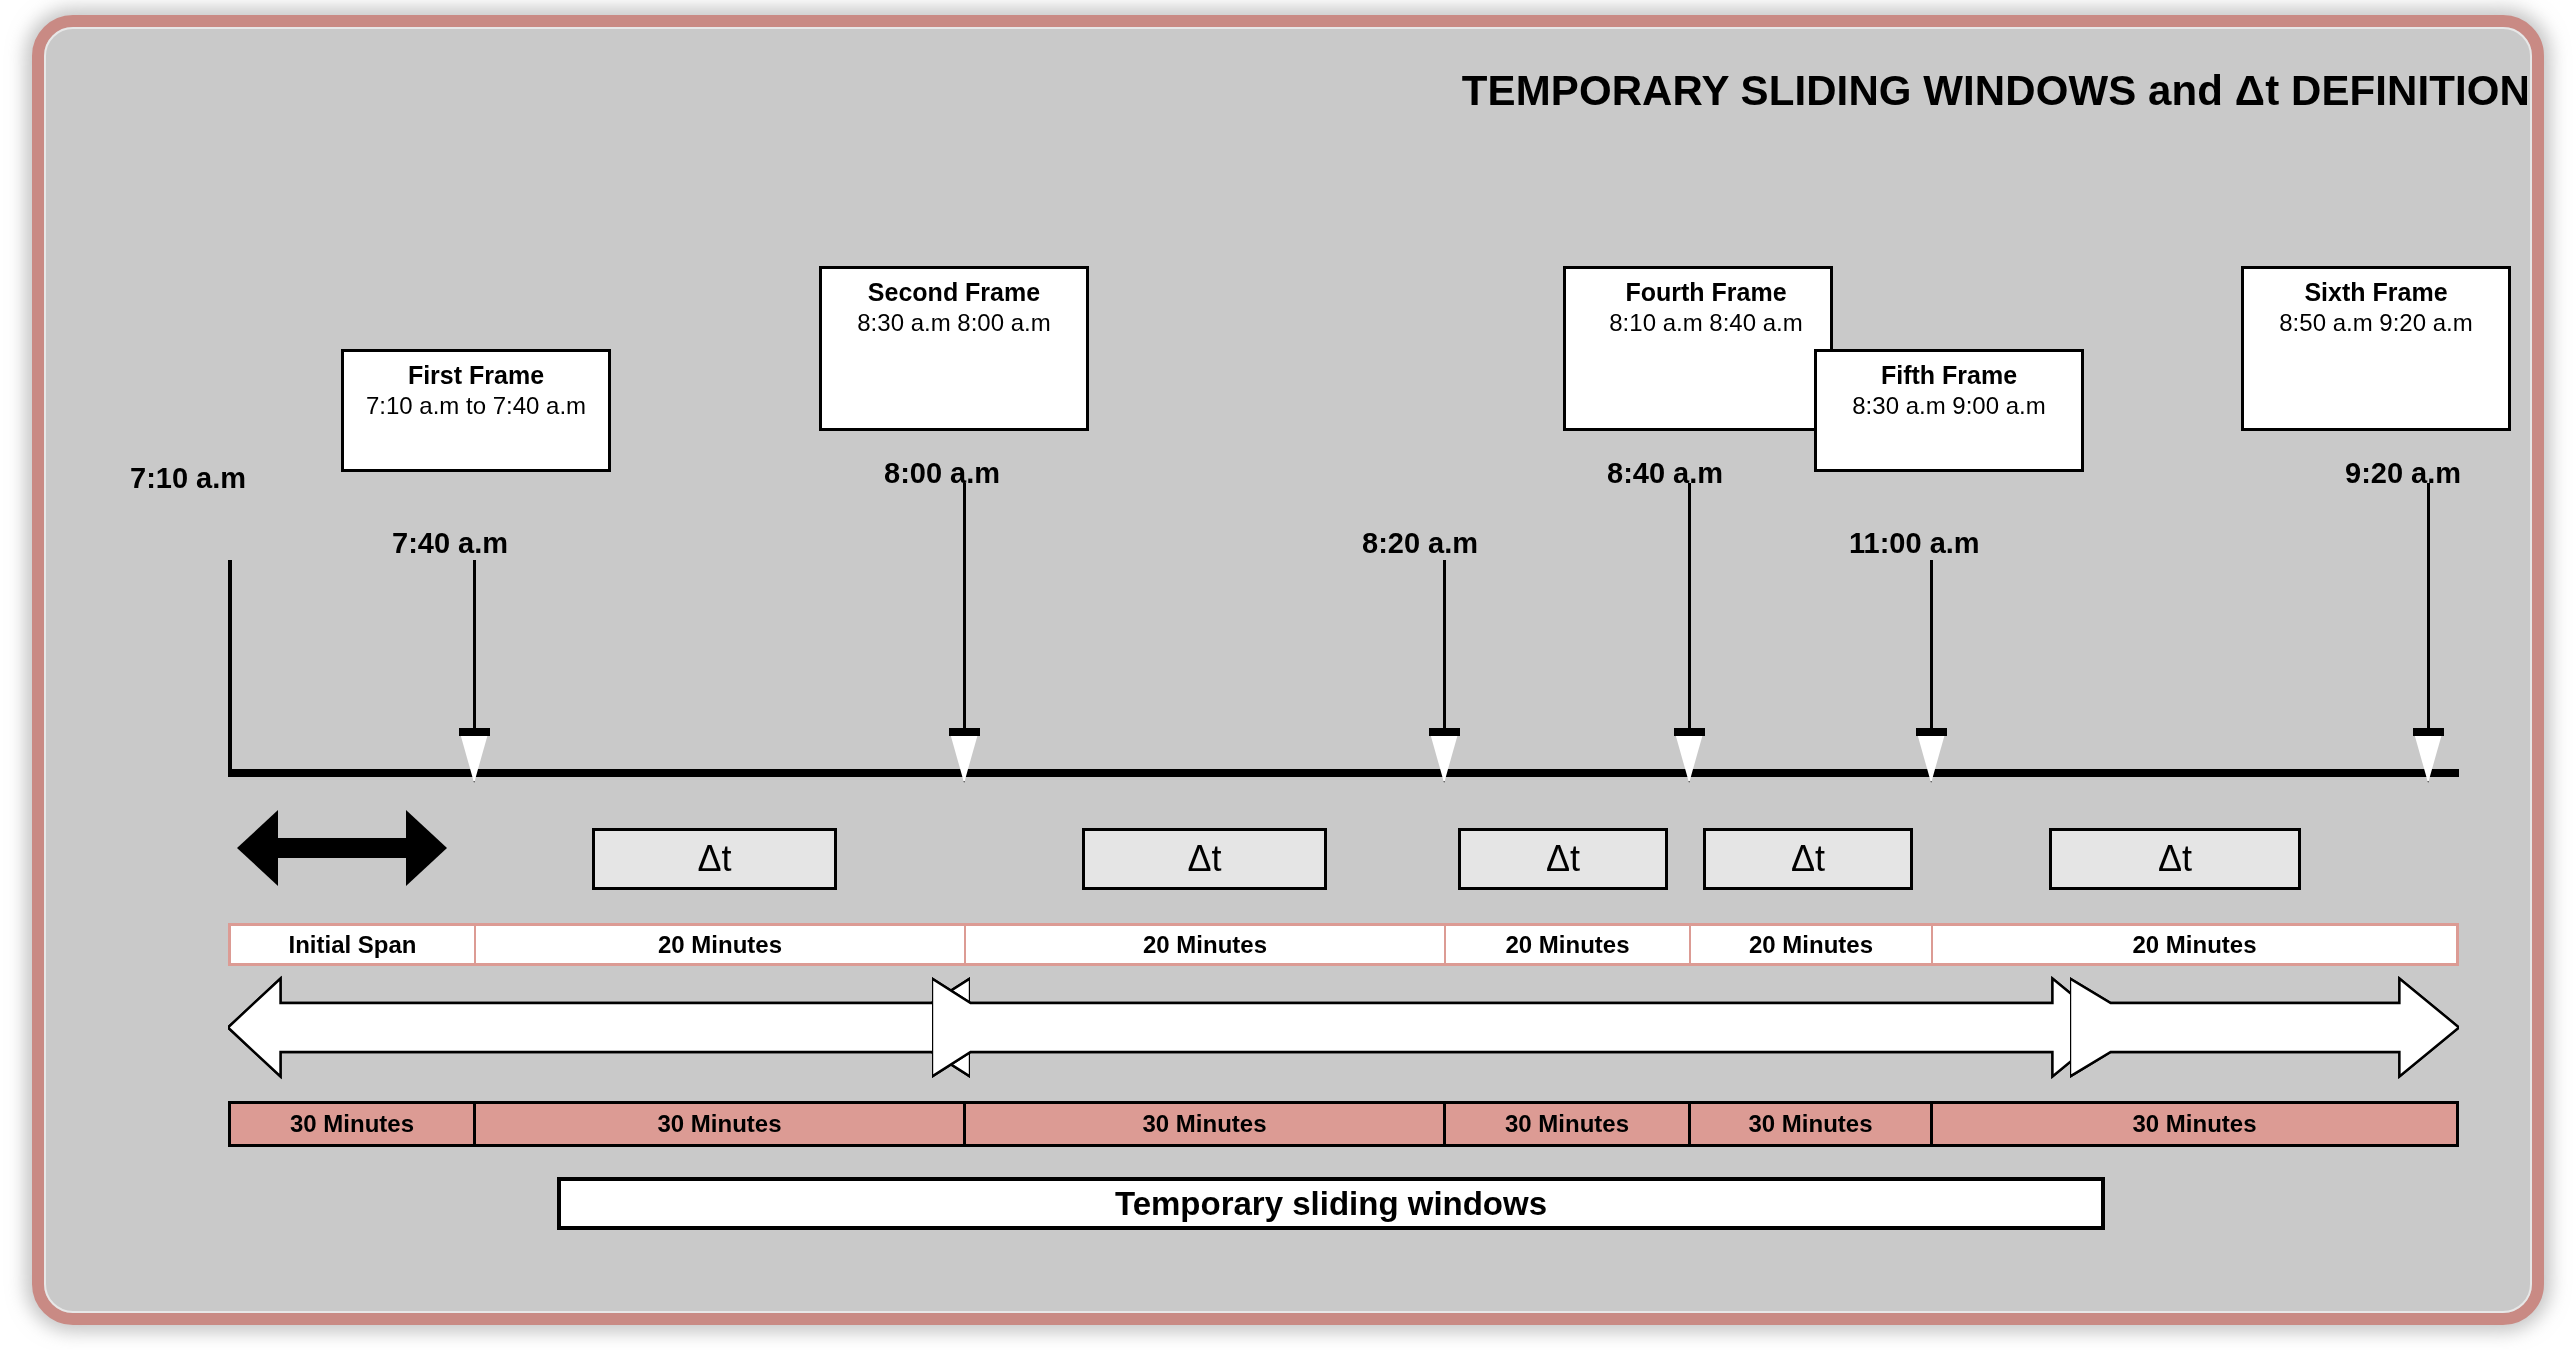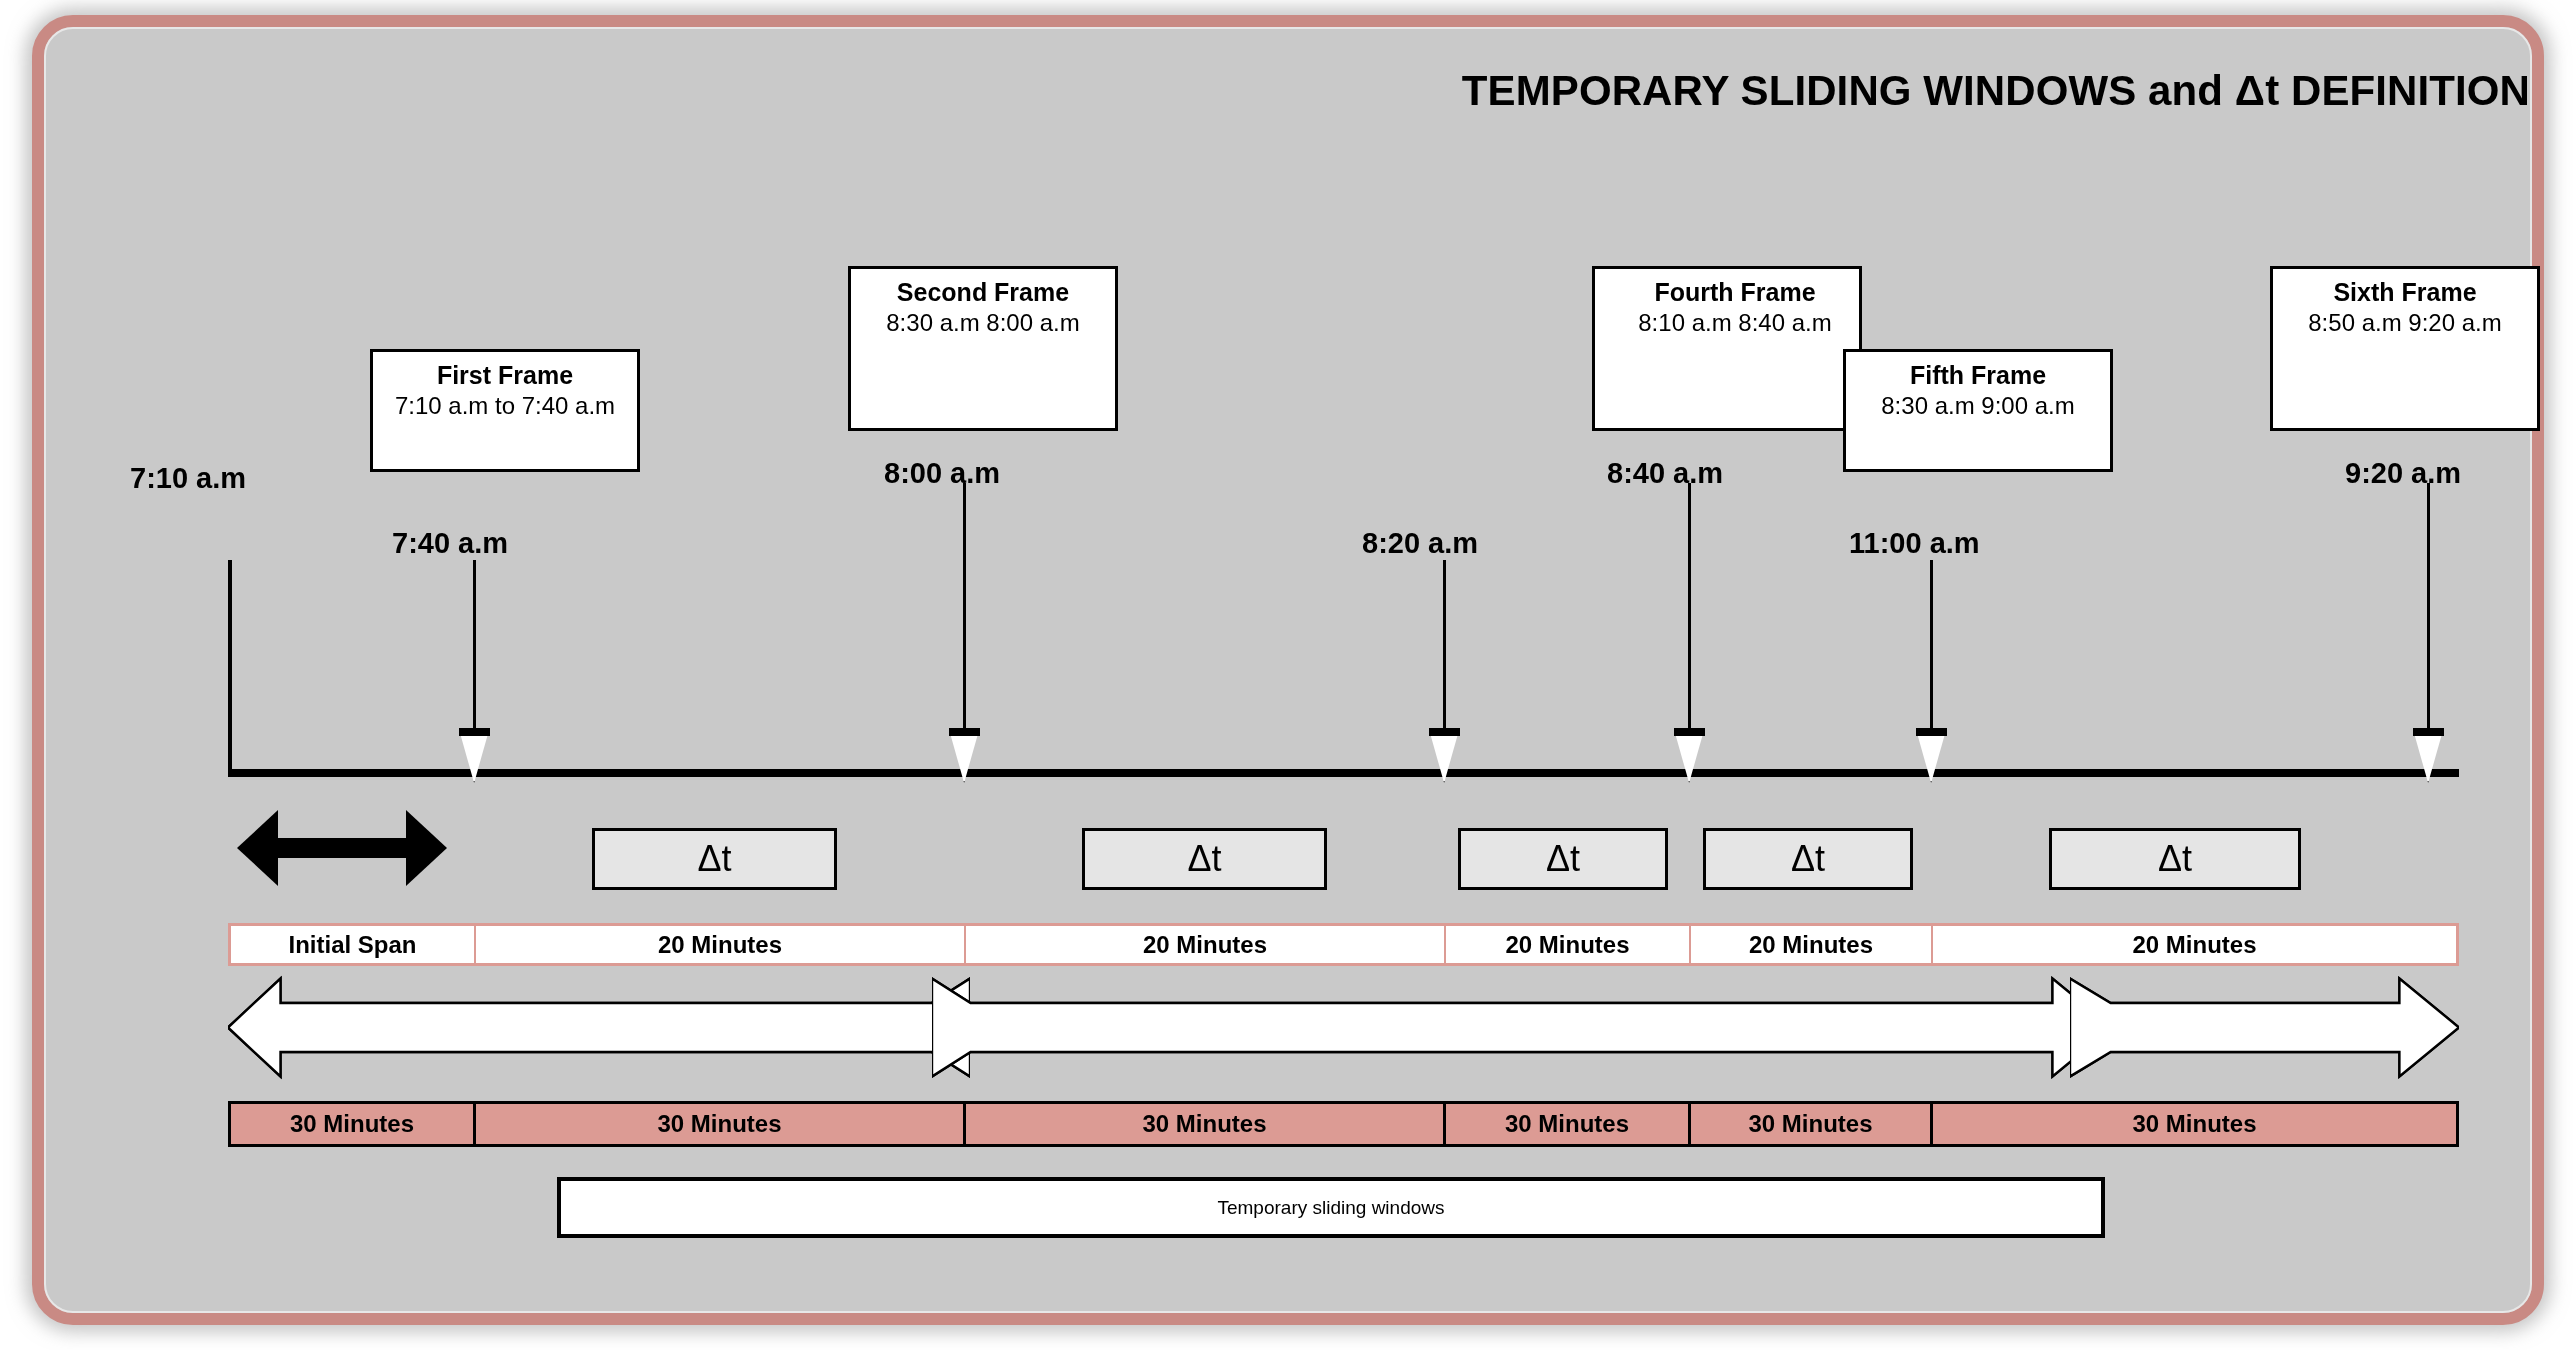--- a/index.html
+++ b/index.html
@@ -42,21 +42,20 @@
   
   .fbox{
     position:absolute;
     box-sizing:border-box;
     background:#ffffff;
     border:3.5px solid #000;
     text-align:center;
     line-height:1.22;
     color:#000;
     padding-top:8.4px;
-    margin-left:29px;
   }
   .fbox .ftitle{font-size:25px;font-weight:bold;display:block;}
   .fbox .frange{font-size:24px;font-weight:normal;display:block;padding:0 11.2px;}
 
   
   .tstamp{
     position:absolute;
     font-size:29px;font-weight:bold;color:#000;
     white-space:nowrap;
   }
@@ -169,26 +168,26 @@
     display:flex;align-items:center;justify-content:center;
     font-size:24px;font-weight:bold;color:#000;
     white-space:nowrap;
   }
   #row30 .cell:last-child{border-right:none;}
 
   
   #caption{
     position:absolute;
     left:557px;top:1177px;
-    width:1548px;height:61px;
+    width:1548px;height:53px;
     box-sizing:border-box;
     background:#ffffff;
     border:4.2px solid #000;
     display:flex;align-items:center;justify-content:center;
-    font-size:19px;font-weight:normal;color:#000;
+    font-size:33px;font-weight:bold;color:#000;
   }
 </style>
 </head>
 <body>
 
 <div id="stage">
 
   <div id="frame"></div>
 
   <div id="title">TEMPORARY SLIDING WINDOWS and Δt DEFINITION</div>

